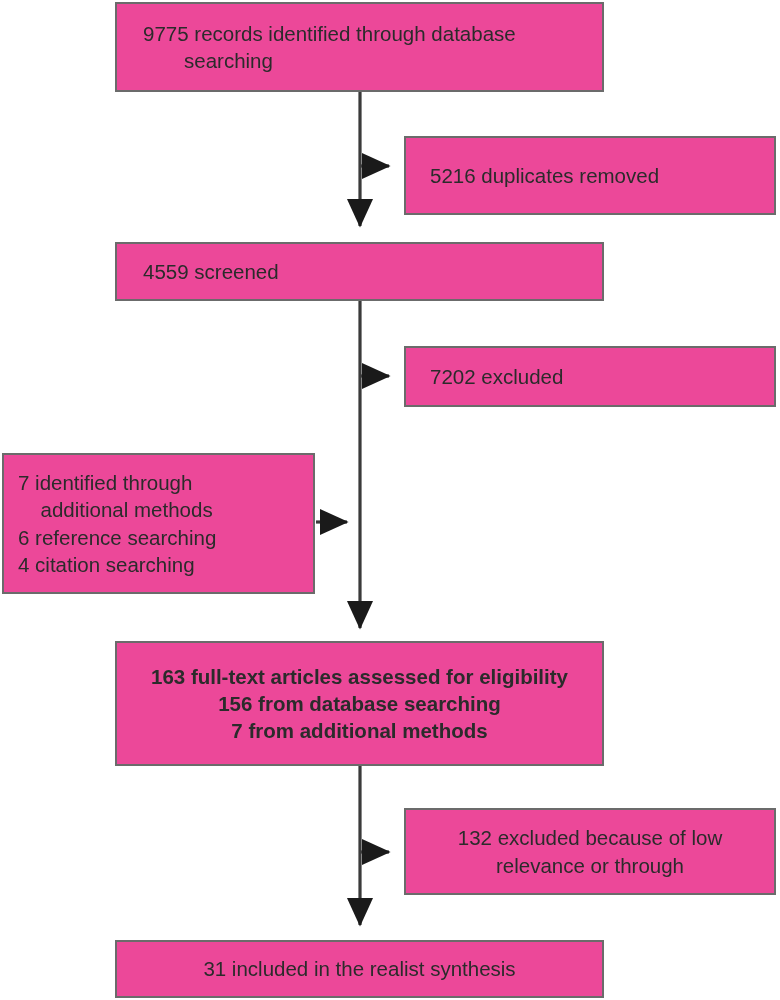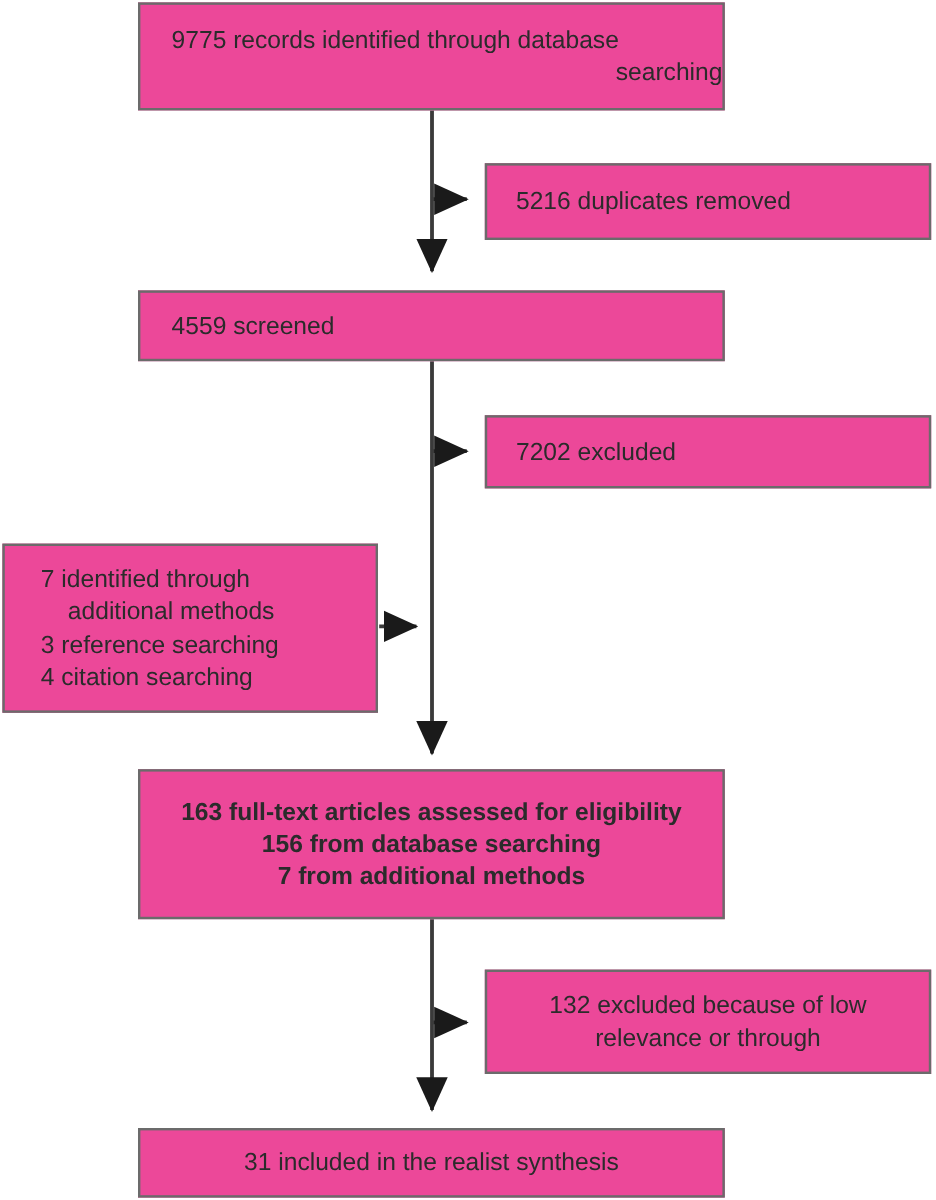--- a/index.html
+++ b/index.html
@@ -36,21 +36,21 @@
     flex-direction: column;
     justify-content: center;
     z-index: 2;
   }
   .node .line {
     white-space: pre;
   }
   .pad-l { padding-left: 24px; }
   .pad-l-wide { padding-left: 26px; }
   .center { text-align: center; }
-  .indent { padding-left: 2.0em; text-align: right; }
+  .indent { padding-left: 2.0em; }
   .indent-sm { padding-left: 1.1em; }
 </style>
 </head>
 <body>
 
 <div id="diagram">
 
   <svg id="edges" viewBox="0 0 780 1000" width="780" height="1000" xmlns="http://www.w3.org/2000/svg">
     <defs>
       <marker id="arrow-right" markerWidth="9" markerHeight="9" refX="8.5" refY="4.5" orient="auto" markerUnits="strokeWidth">
@@ -73,36 +73,36 @@
       <line x1="316" y1="522" x2="347" y2="522" marker-end="url(#arrow-right)"></line>
       <line x1="360" y1="852" x2="389" y2="852" marker-end="url(#arrow-right)"></line>
     </g>
   </svg>
 
   <div class="node pad-l-wide" style="left:115px; top:2px; width:489px; height:90px;">
     <div class="line">9775 records identified through database</div>
     <div class="line indent">searching</div>
   </div>
 
-  <div class="node pad-l" style="left:404px; top:136px; width:372px; height:64px;">
+  <div class="node pad-l" style="left:404px; top:136px; width:372px; height:79px;">
     <div class="line">5216 duplicates removed</div>
   </div>
 
   <div class="node pad-l-wide" style="left:115px; top:242px; width:489px; height:59px;">
     <div class="line">4559 screened</div>
   </div>
 
   <div class="node pad-l" style="left:404px; top:346px; width:372px; height:61px;">
     <div class="line">7202 excluded</div>
   </div>
 
-  <div class="node" style="left:2px; top:453px; width:313px; height:141px; padding-left:30px;">
+  <div class="node" style="left:2px; top:453px; width:313px; height:141px; padding-left:14px;">
     <div class="line">7 identified through</div>
     <div class="line indent-sm">additional methods</div>
-    <div class="line">3 reference searching</div>
+    <div class="line">6 reference searching</div>
     <div class="line">4 citation searching</div>
   </div>
 
   <div class="node center" style="left:115px; top:641px; width:489px; height:125px;font-weight:bold;">
     <div class="line">163 full-text articles assessed for eligibility</div>
     <div class="line">156 from database searching</div>
     <div class="line">7 from additional methods</div>
   </div>
 
   <div class="node center" style="left:404px; top:808px; width:372px; height:87px;">

